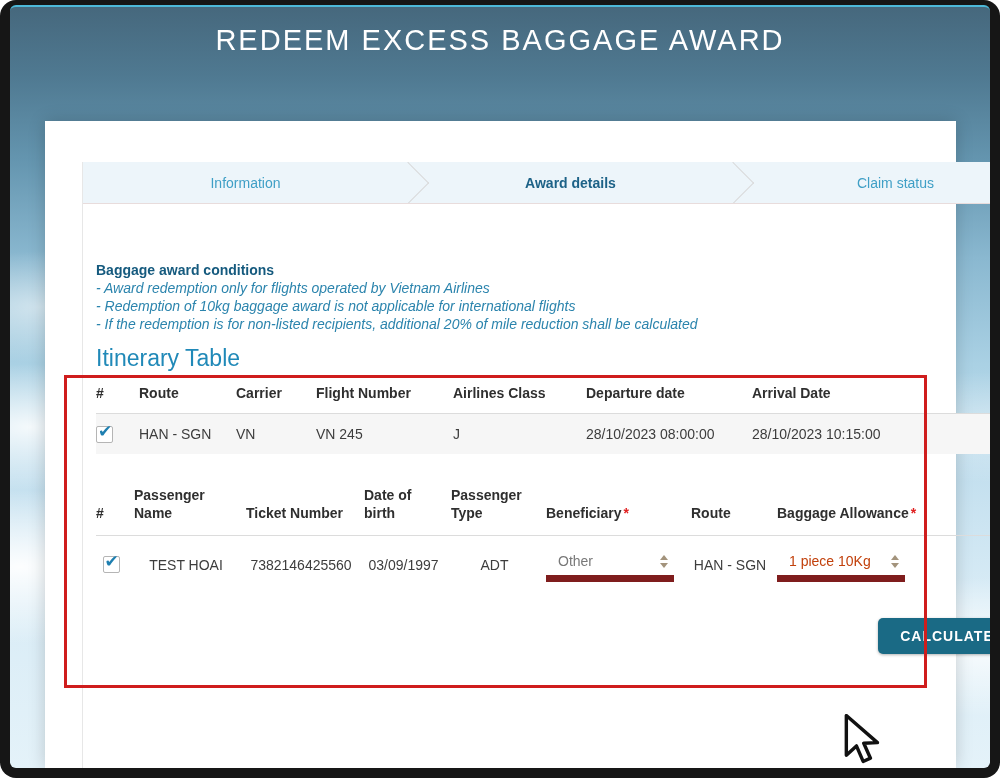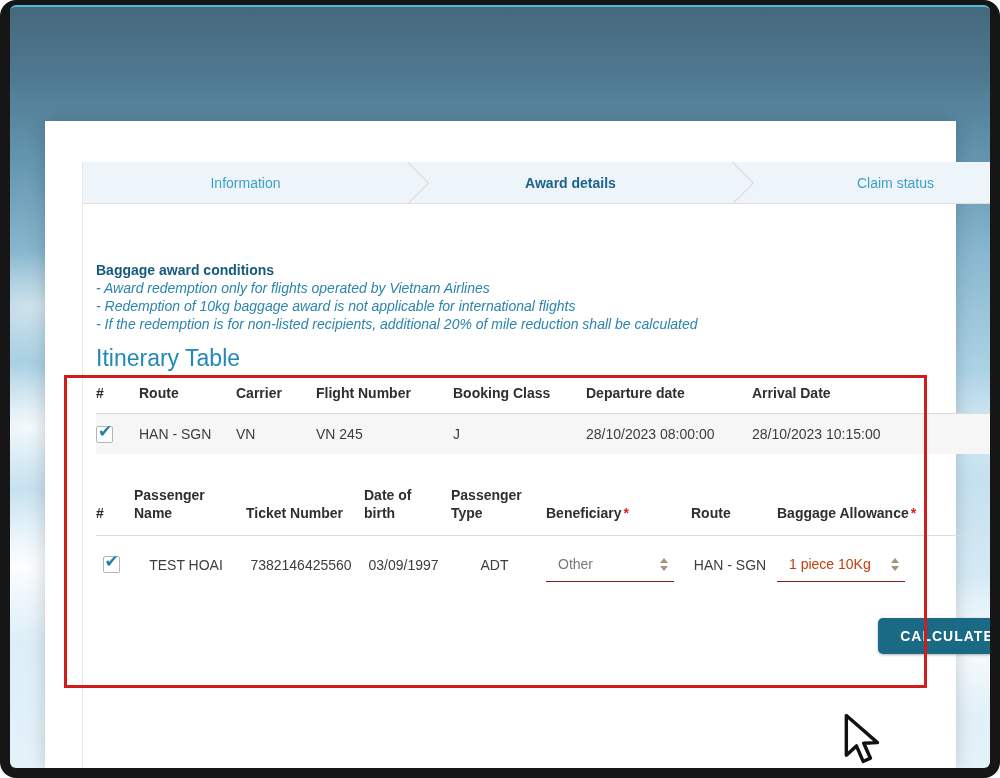--- a/index.html
+++ b/index.html
@@ -58,21 +58,21 @@
   .req { color:#e02020; font-weight:700; padding-left:2px; }
 
   
   .checkbox { position:relative; display:inline-block; width:17px; height:17px;
     background:#fff; border:1px solid #b5b5b5; border-radius:2px; vertical-align:middle; cursor:pointer; }
   .checkbox.checked::after { content:"✔"; position:absolute; left:1px; top:-6px;
     font-size:17px; color:#1e7fb0; }
 
   
   .select { display:flex; align-items:center; justify-content:space-between;
-    width:128px; height:34px; border-bottom:1px solid #7f1d1d;
+    width:128px; height:34px; border-bottom:7px solid #7f1d1d;
     padding:0 6px 0 12px; cursor:pointer; background:transparent; }
   .select-value { font-size:14px; color:#c2410c; white-space:nowrap; overflow:hidden; }
   .select-value.placeholder { color:#787878; }
   .spinner { display:flex; flex-direction:column; align-items:center; row-gap:3px; flex:none; }
   .spinner::before { content:""; width:0; height:0;
     border-left:4px solid transparent; border-right:4px solid transparent; border-bottom:5px solid #a3937c; }
   .spinner::after { content:""; width:0; height:0;
     border-left:4px solid transparent; border-right:4px solid transparent; border-top:5px solid #a3937c; }
 
   
@@ -85,20 +85,21 @@
   .red-box { position:absolute; left:54px; top:368px; width:863px; height:313px;
     border:3px solid #cf1d1d; pointer-events:none; }
   .cursor { position:absolute; left:833px; top:707px; pointer-events:none; }
 </style>
 </head>
 <body>
 
 <div class="frame">
   <div class="screen">
 
+    <div class="page-title">REDEEM EXCESS BAGGAGE AWARD</div>
 
     <div class="card">
       <div class="panel">
 
         <div class="stepper">
           <div class="step">
             <span>Information</span>
           </div>
           <div class="chev"></div>
           <div class="step active">
@@ -129,21 +130,21 @@
                 <col style="width:133px">
                 <col style="width:166px">
                 <col>
             </colgroup>
             <thead>
               <tr>
                 <th>#</th>
                 <th>Route</th>
                 <th>Carrier</th>
                 <th>Flight Number</th>
-                <th>Booking Class</th>
+                <th>Airlines Class</th>
                 <th>Departure date</th>
                 <th>Arrival Date</th>
               </tr>
             </thead>
             <tbody>
               <tr>
                 <td><span class="checkbox checked"></span></td>
                 <td>HAN - SGN</td>
                 <td>VN</td>
                 <td>VN 245</td>

